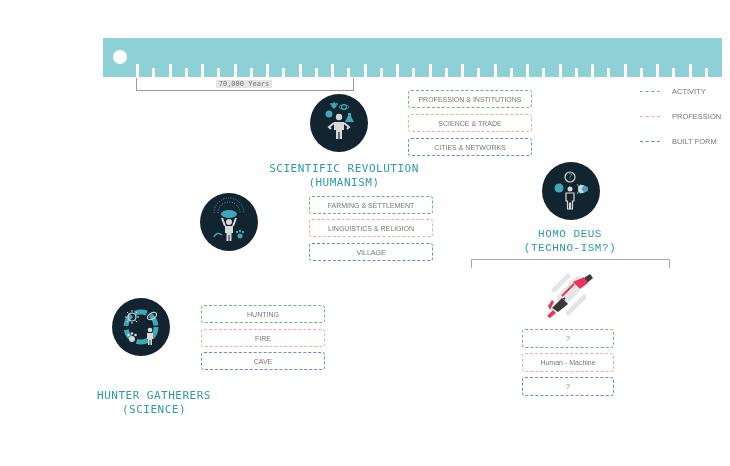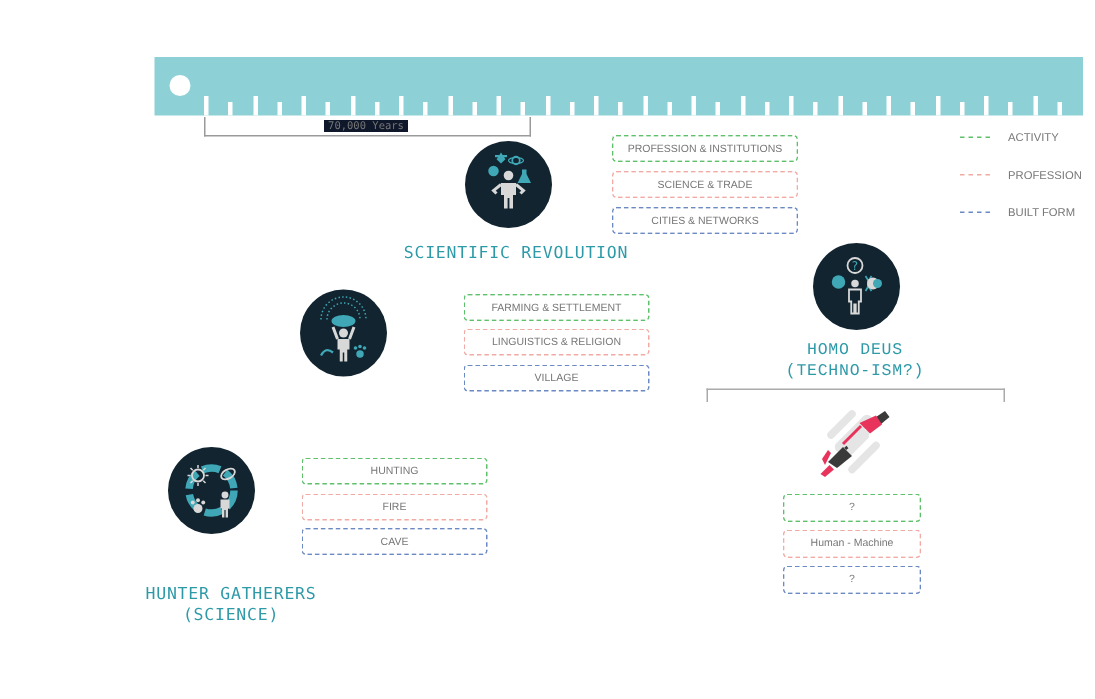--- a/index.html
+++ b/index.html
@@ -9,21 +9,21 @@
   
   #ruler { position:absolute; left:103px; top:38px; width:619px; height:39px; background:#8dd1d6; }
   #ruler-knob { position:absolute; left:10px; top:12px; width:14px; height:14px; border-radius:50%; background:#ffffff; }
   .tick { position:absolute; bottom:0; width:3px; background:#ffffff; }
   .tick.tall { height:13px; }
   .tick.short { height:9px; }
   #span-bracket { position:absolute; left:136px; top:78px; width:216px; height:12px;
                   border-left:1px solid #9a9a9a; border-right:1px solid #9a9a9a; border-bottom:1px solid #9a9a9a; }
   #span-label { position:absolute; left:136px; top:80px; width:216px; text-align:center;
                 font-family:"DejaVu Sans Mono", monospace; font-size:7px; color:#777; }
-  #span-label span { background:#0f172a; padding:0 3px; }
+  #span-label span { background:#e5e5e5; padding:0 3px; }
 
   
   .era-circle { position:absolute; width:58px; height:58px; border-radius:50%; background:#112430; }
   .era-circle svg { position:absolute; left:0; top:0; width:58px; height:58px; }
 
   
   .era-title { position:absolute; text-align:center; color:#2e9aa8;
                font-family:"DejaVu Sans Mono", monospace; font-size:11px; line-height:14px; letter-spacing:0.5px; }
 
   
@@ -107,20 +107,21 @@
       <path d="M24 29 l-5 4 l2 2 M34 29 l5 4 l-2 2" stroke="#d8d8d8" stroke-width="2" fill="none"></path>
       <circle cx="19" cy="20" r="3.5" fill="#3fa7b5"></circle>
       <path d="M22 12 l2 -3 l2 3 l-2 2 z M20 10 h8" stroke="#3fa7b5" stroke-width="1.5" fill="#3fa7b5"></path>
       <circle cx="34" cy="13" r="2.5" fill="none" stroke="#3fa7b5" stroke-width="1.2"></circle>
       <ellipse cx="34" cy="13" rx="5" ry="2" fill="none" stroke="#3fa7b5" stroke-width="0.8"></ellipse>
       <path d="M38 19 h3 v3 l3 6 h-9 l3 -6 z" fill="#3fa7b5"></path>
     </svg>
   </div>
   <div class="era-title" style="left:254px;top:162px;width:180px;">
     <div>SCIENTIFIC REVOLUTION</div>
+    <div>(HUMANISM)</div>
   </div>
   <div class="cat-box activity" style="left:408px;top:90px;">PROFESSION &amp; INSTITUTIONS</div>
   <div class="cat-box technology" style="left:408px;top:114px;">SCIENCE &amp; TRADE</div>
   <div class="cat-box built" style="left:408px;top:138px;">CITIES &amp; NETWORKS</div>
 </div>
 
 <div>
   <div class="era-circle" style="left:200px;top:193px;">
     <svg viewBox="0 0 58 58">
       <path d="M14 20 A15 15 0 0 1 44 20" fill="none" stroke="#3fa7b5" stroke-width="1" stroke-dasharray="1 1.5"></path>

